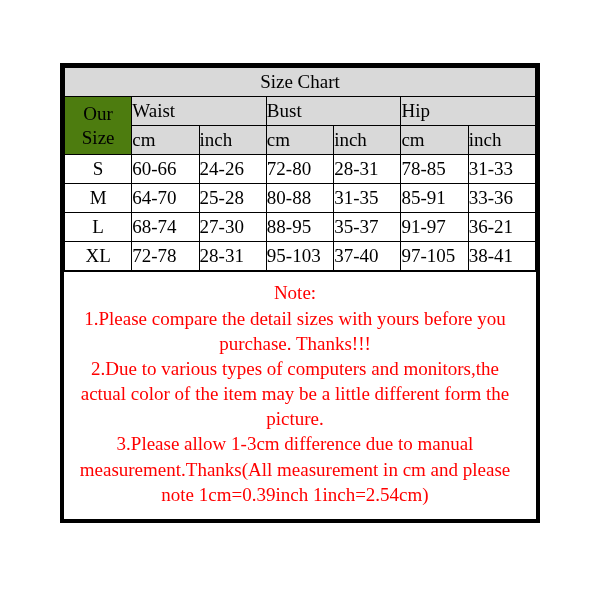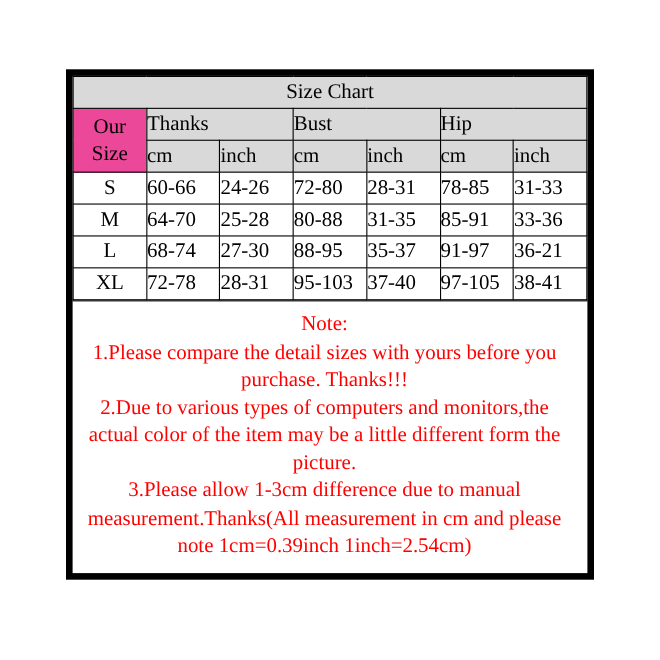--- a/index.html
+++ b/index.html
@@ -18,21 +18,21 @@
     position: relative;
     width: 600px;
     height: 600px;
     box-sizing: border-box;
   }
   .chart-wrap {
     position: absolute;
     left: 60px;
     top: 63px;
     width: 480px;
-    border: 6px solid #000000;
+    border: 4px solid #000000;
     box-sizing: border-box;
     background: #fff;
   }
   table.size-chart {
     border-collapse: collapse;
     width: 100%;
     table-layout: fixed;
   }
   table.size-chart td, table.size-chart th {
     border: 1px solid #000;
@@ -53,21 +53,21 @@
     border-left: none;
     border-right: none;
   }
   .hdr {
     background: #d9d9d9;
     font-weight: bold;
     text-align: left;
     padding-left: 6px;
   }
   .hdr-center {
-    background: #ec4899;
+    background: #4d7c0f;
     font-weight: bold;
     text-align: center;
   }
   .sub {
     background: #d9d9d9;
     text-align: left;
     padding-left: 6px;
     font-weight: normal;
   }
   td.val {
@@ -102,21 +102,21 @@
 <div class="page">
   <div class="chart-wrap">
 
     <table class="size-chart">
       <tbody>
         <tr>
           <td class="title-cell" colspan="7">Size Chart</td>
         </tr>
         <tr>
           <td class="hdr-center" rowspan="2" style="width:88px;">Our Size</td>
-          <td class="hdr" colspan="2">Thanks</td>
+          <td class="hdr" colspan="2">Waist</td>
           <td class="hdr" colspan="2">Bust</td>
           <td class="hdr" colspan="2">Hip</td>
         </tr>
         <tr>
           <td class="sub" style="width:62px;">cm</td>
           <td class="sub" style="width:65px;">inch</td>
           <td class="sub" style="width:65px;">cm</td>
           <td class="sub" style="width:65px;">inch</td>
           <td class="sub" style="width:70px;">cm</td>
           <td class="sub" style="width:65px;">inch</td>

